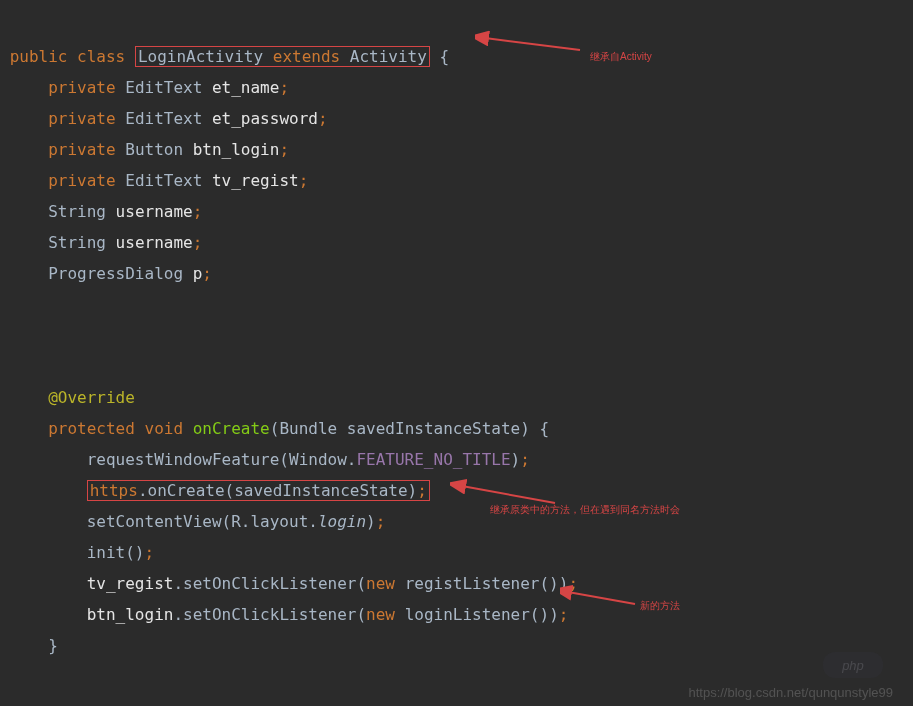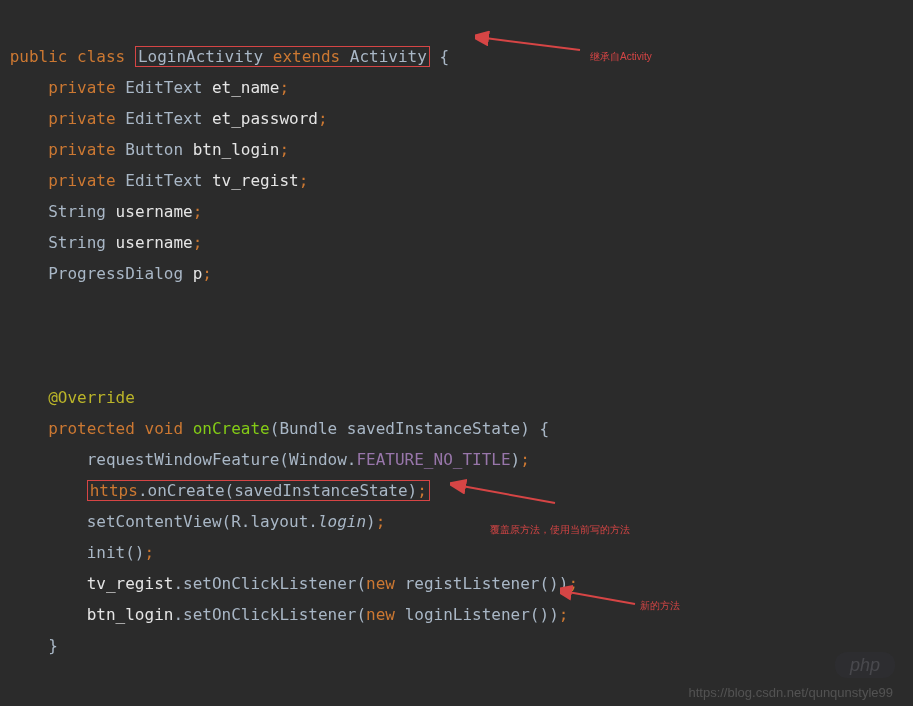--- a/index.html
+++ b/index.html
@@ -45,28 +45,28 @@
   .watermark {
     position: absolute;
     right: 20px;
     bottom: 6px;
     color: rgba(200,200,200,0.25);
     font-family: Liberation Sans, sans-serif;
     font-size: 13px;
   }
   .php-logo {
     position: absolute;
-    right: 18px;
+    right: 30px;
     bottom: 28px;
     width: 60px;
     height: 26px;
     background: rgba(60,60,80,0.15);
     border-radius: 12px;
     color: rgba(200,200,210,0.18);
-    font-size: 18px;
+    font-size: 13px;
     display: flex;
     align-items: center;
     justify-content: center;
     font-family: sans-serif;
     font-style: italic;
   }
 </style>
 </head>
 <body>
 
@@ -105,22 +105,21 @@
 
 <svg class="arrow" style="left:450px; top:468px; width:110px; height:40px;">
   <defs>
     <marker id="ah2" markerWidth="10" markerHeight="8" refX="2" refY="4" orient="auto">
       <polygon points="0 0, 10 4, 0 8" fill="#d64545"></polygon>
     </marker>
   </defs>
   <line x1="105" y1="35" x2="12" y2="18" stroke="#d64545" stroke-width="2" marker-end="url(#ah2)"></line>
 </svg>
 <div class="annotation" style="left:490px; top:500px;">
-  <br>
-  <span>覆盖原方法，使用当前写的方法</span>
+  <span>继承原类中的方法，但在遇到同名方法时会</span><br>
 </div>
 
 <svg class="arrow" style="left:560px; top:582px; width:80px; height:30px;">
   <defs>
     <marker id="ah3" markerWidth="10" markerHeight="8" refX="2" refY="4" orient="auto">
       <polygon points="0 0, 10 4, 0 8" fill="#d64545"></polygon>
     </marker>
   </defs>
   <line x1="75" y1="22" x2="8" y2="10" stroke="#d64545" stroke-width="2" marker-end="url(#ah3)"></line>
 </svg>

